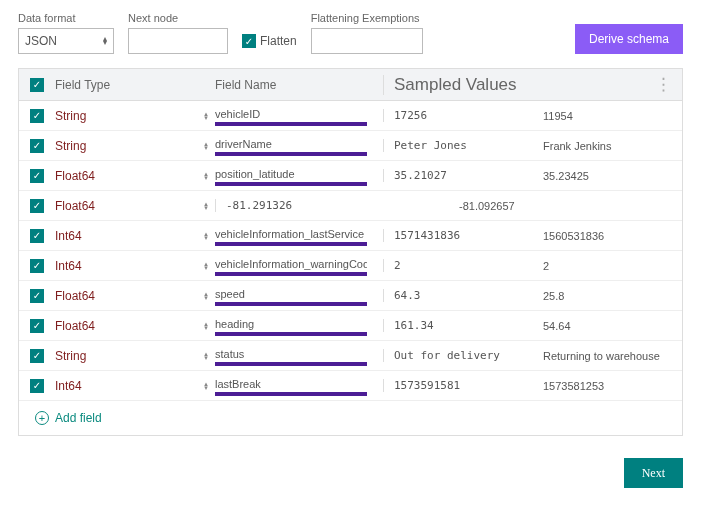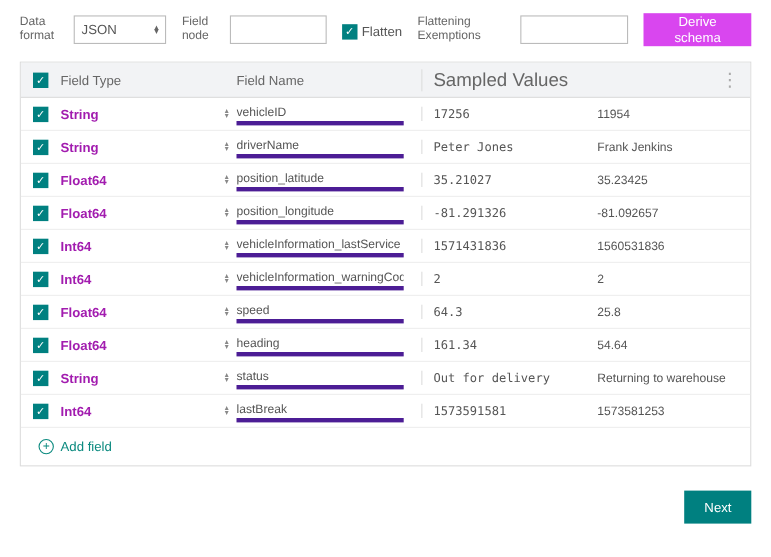--- a/index.html
+++ b/index.html
@@ -12,21 +12,21 @@
     padding: 12px 18px;
   }
   .top-controls {
     display: flex;
     align-items: flex-end;
     gap: 14px;
     margin-bottom: 14px;
   }
   .ctrl-group {
     display: flex;
-    flex-direction: row;
+    flex-direction: column;
     justify-content: space-between;
   }
   .ctrl-label {
     font-size: 11px;
     color: #666;
     margin-bottom: 4px;
   }
   .select-wrap, .text-input {
     height: 26px;
     border: 1px solid #bbb;
@@ -45,21 +45,21 @@
   .flatten-group {
     display:flex; align-items:center; gap:4px; height:26px;
   }
   .checkbox-sm {
     width:14px; height:14px; background:#008080; display:flex; align-items:center; justify-content:center; color:#fff; font-size:10px;
   }
   .derive-btn {
     margin-left:auto;
     height:30px;
     padding:0 14px;
-    background:#d946ef;
+    background:#8b5cf6;
     color:#fff;
     font-size:12px;
     display:flex; align-items:center;
     border:none;
   }
   .table {
     border:1px solid #ddd;
   }
   .thead-row {
     display:flex;
@@ -78,57 +78,57 @@
   }
   .thead-row .col-type, .thead-row .col-name { color:#666; }
   .thead-row .col-sv2 { justify-content:flex-end; color:#aaa; }
   .tbody-row {
     display:flex;
     border-bottom:1px solid #eee;
     height:30px;
     align-items:center;
   }
   .tbody-row:last-of-type { border-bottom:1px solid #eee; }
-  .type-text { flex:1; color:#a21caf;font-weight:bold; }
+  .type-text { flex:1; color:#7f1d1d; }
   .type-caret { width:18px; display:flex; flex-direction:column; line-height:0.5; font-size:7px; color:#888; align-items:center; }
   .name-input {
     flex:1; height:20px; border:none; border-bottom:4px solid #4c1d95; font-size:11px; color:#555; padding:2px 0;
     margin-right:16px;
     overflow:hidden; white-space:nowrap;
   }
   .add-row {
     display:flex; align-items:center; height:34px; padding-left:16px; gap:6px; color:#0b8a7f;
   }
   .plus-circle {
     width:14px; height:14px; border:1.5px solid #0b8a7f; border-radius:50%; display:flex; align-items:center; justify-content:center; font-size:11px; line-height:1; color:#0b8a7f;
   }
   .footer {
     display:flex; justify-content:flex-end; margin-top:22px;
   }
   .next-btn {
-    height:30px; padding:0 18px; background:#008080; color:#fff; border:none; font-size:12px;
+    height:30px; padding:0 18px; background:#008080; color:#fff; border:none; font-size:12px;font-family:Liberation Serif, serif;
   }
 </style>
 </head>
 <body>
 
 <div class="top-controls">
   <div class="ctrl-group">
     <div class="ctrl-label">Data format</div>
     <div class="select-wrap">
       <span>JSON</span>
       <span class="stepper-icon">
         <span>▴</span>
           <span>▾</span>
       </span>
     </div>
   </div>
 
   <div class="ctrl-group">
-    <div class="ctrl-label">Field node</div>
+    <div class="ctrl-label">Next node</div>
     <div class="text-input"></div>
   </div>
 
   <div class="flatten-group">
     <div class="checkbox-sm">✓</div>
     <span>Flatten</span>
   </div>
 
   <div class="ctrl-group">
     <div class="ctrl-label">Flattening Exemptions</div>
@@ -205,23 +205,20 @@
         <div class="col-chk">
           <div class="checkbox-sm">✓</div>
         </div>
         <div class="col-type">
           <span class="type-text">Float64</span>
           <span class="type-caret">
             <span>▴</span>
             <span>▾</span>
           </span>
         </div>
-        <div class="col-name">
-          <div class="name-input">position_longitude</div>
-        </div>
         <div class="col-sv1">-81.291326</div>
         <div class="col-sv2">-81.092657</div>
       </div>
       <div class="tbody-row">
         <div class="col-chk">
           <div class="checkbox-sm">✓</div>
         </div>
         <div class="col-type">
           <span class="type-text">Int64</span>
           <span class="type-caret">

